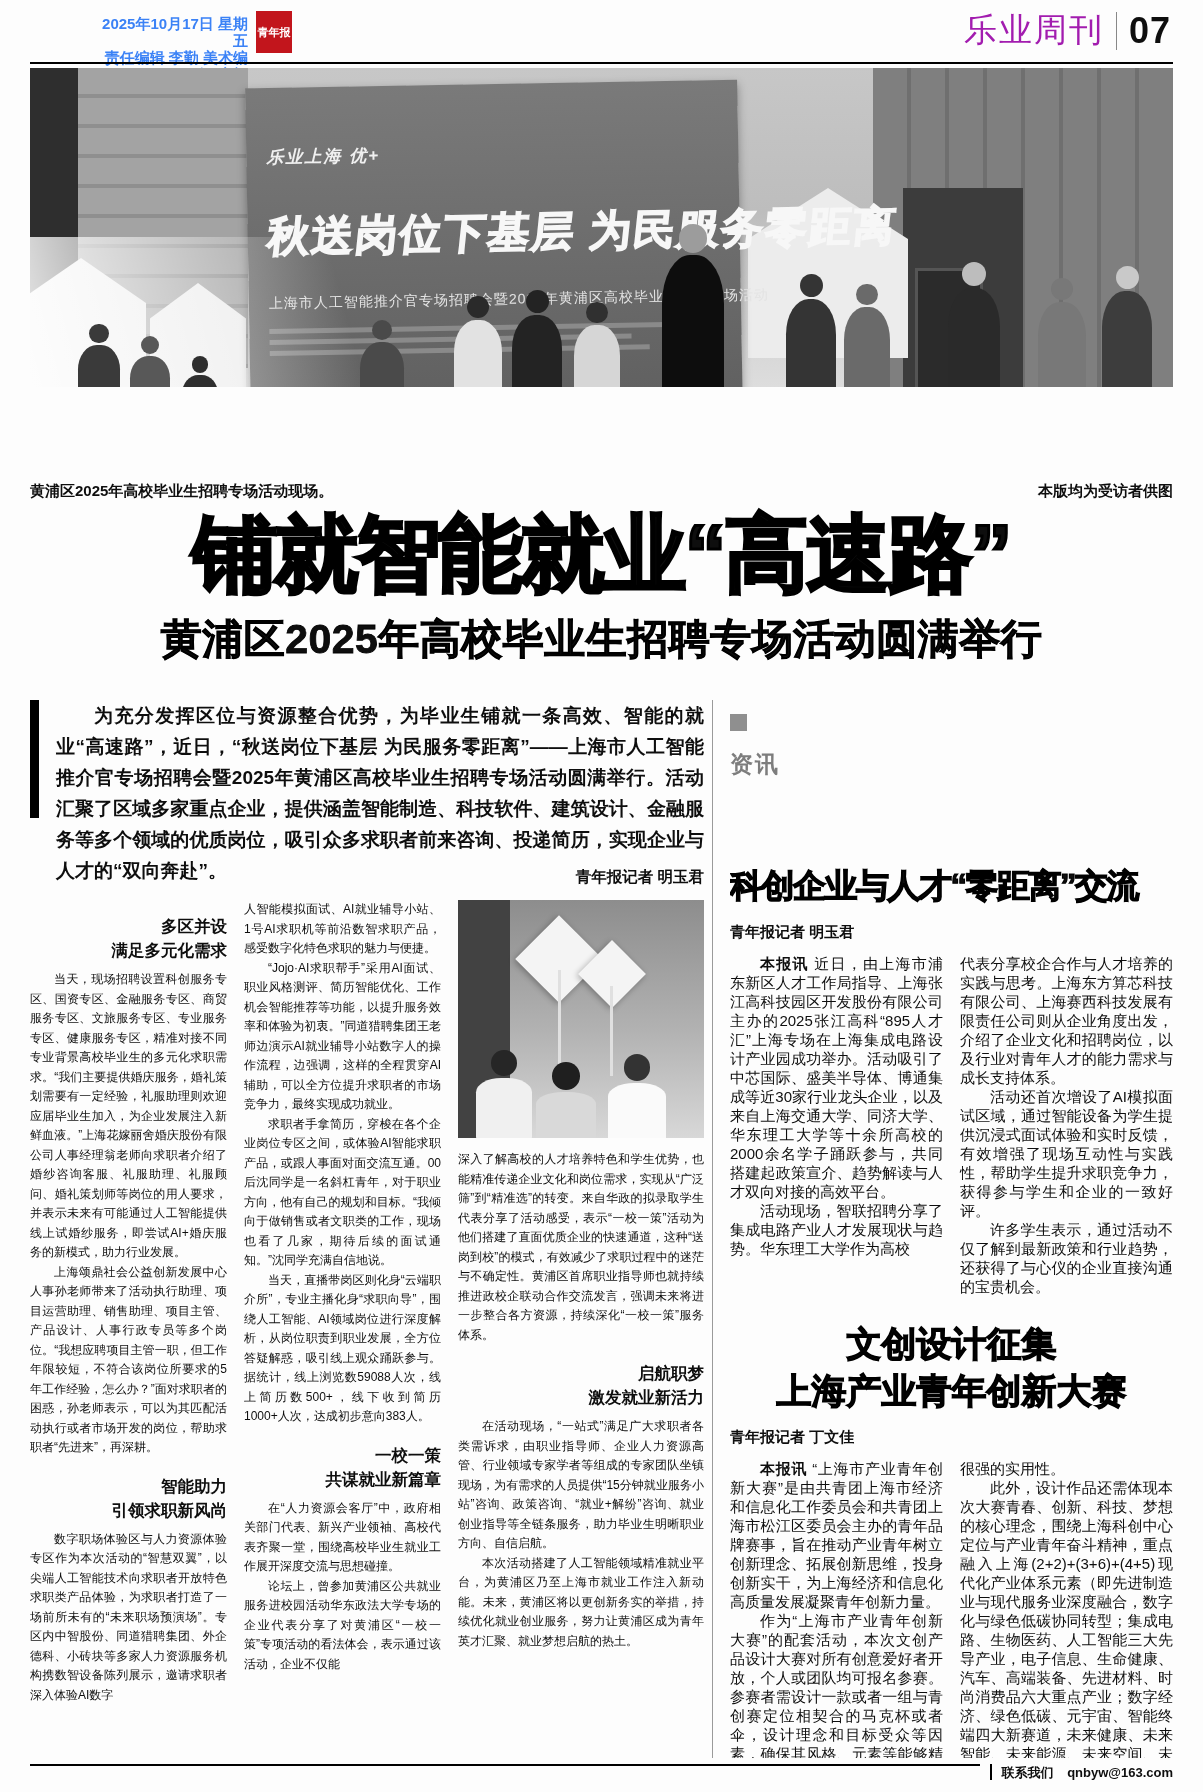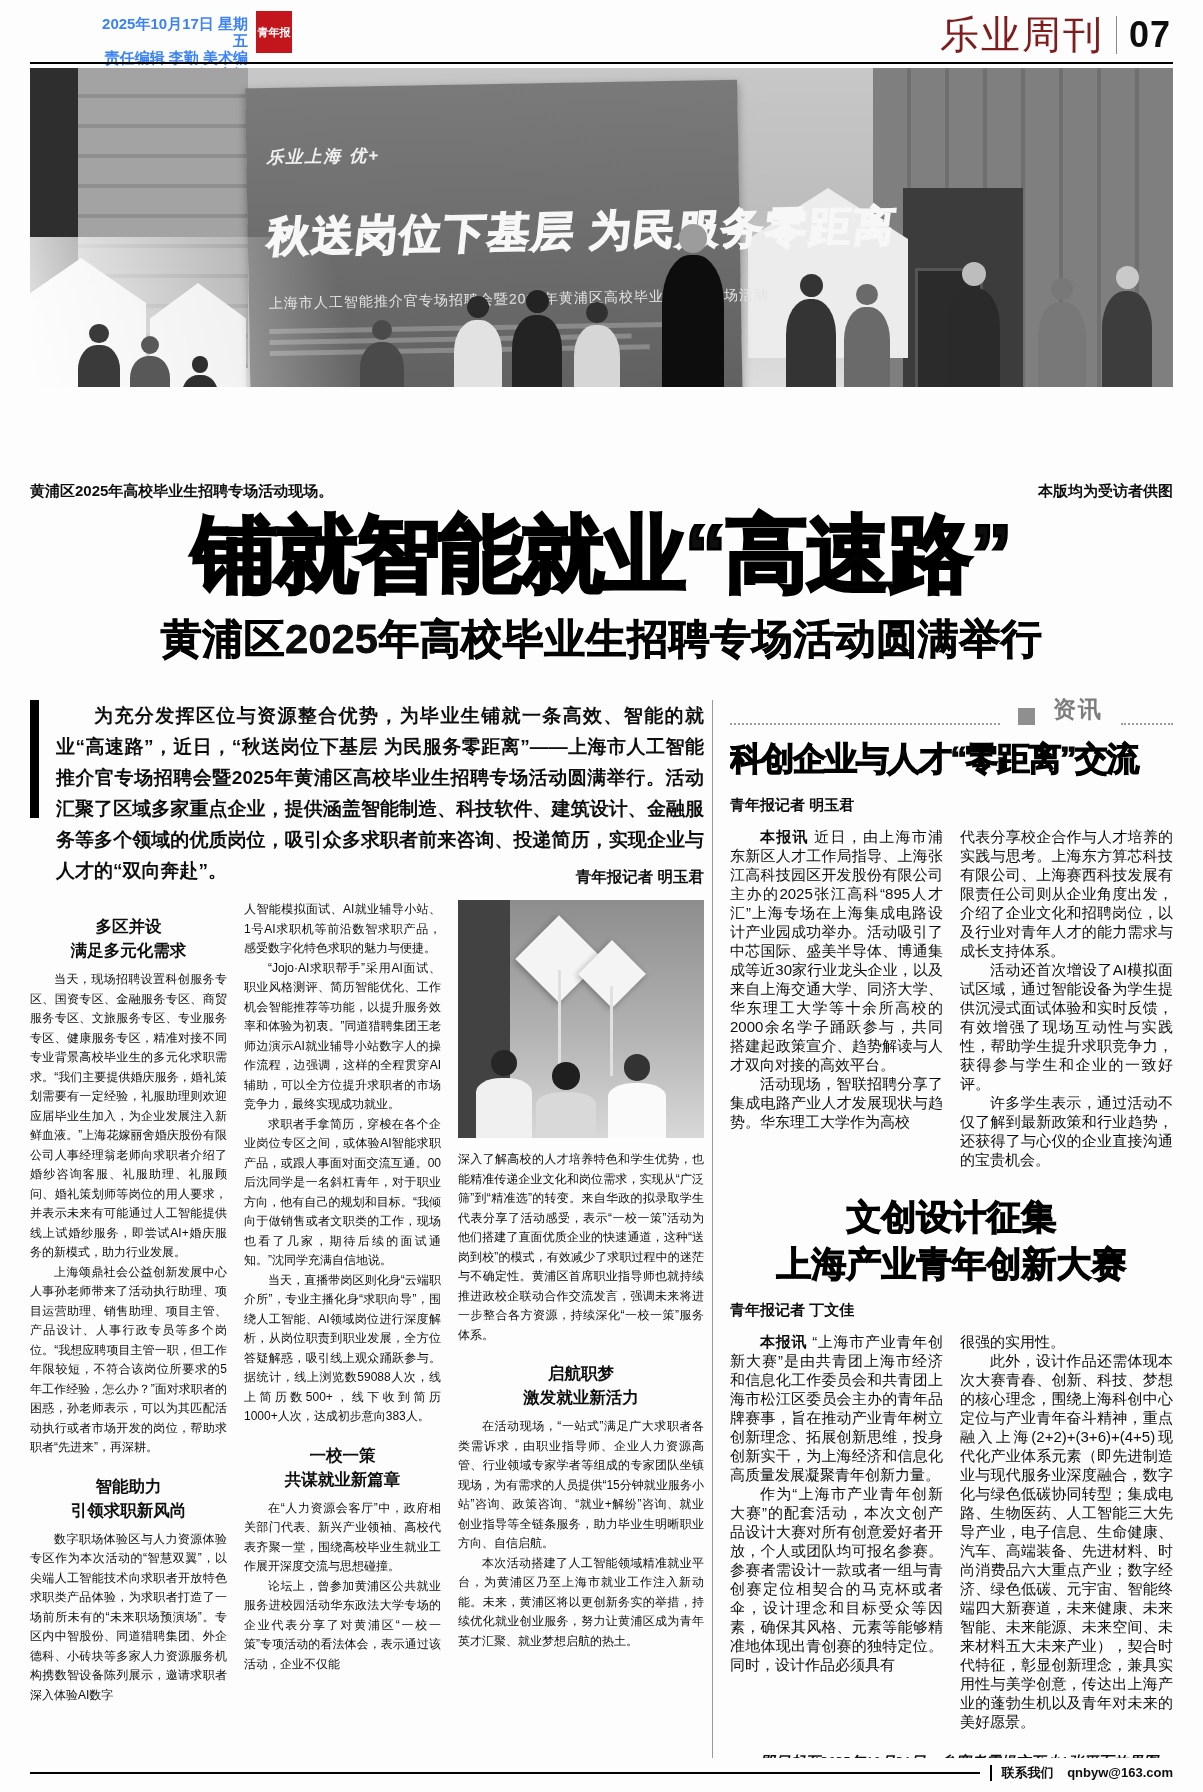--- a/index.html
+++ b/index.html
@@ -6,21 +6,21 @@
   .page{position:relative;width:1203px;height:1792px;margin:0 auto;background:#fdfdfd;color:#0e0e0e;
         font-family:"Liberation Sans","DejaVu Sans",sans-serif;overflow:hidden;}
 
   
   .mast-date{position:absolute;top:15px;left:90px;width:158px;text-align:right;
              font-size:15px;font-weight:bold;line-height:17px;color:#3b82f6;}
   .mast-logo{position:absolute;top:11px;left:256px;width:36px;height:42px;background:#c2151c;color:#fff;
              display:flex;align-items:center;justify-content:center;text-align:center;
              font-family:"Liberation Serif","DejaVu Serif",serif;font-weight:bold;font-size:11px;line-height:13px;}
   .mast-right{position:absolute;top:8px;right:32px;display:flex;align-items:center;gap:12px;}
-  .mast-section{font-size:39px;letter-spacing:2px;color:#7f1d1d;}
+  .mast-section{font-size:33px;letter-spacing:2px;color:#a21caf;}
   .mast-vbar{width:1px;height:38px;background:#888;}
   .mast-pageno{font-size:36px;font-weight:bold;letter-spacing:1px;}
   .mast-rule{position:absolute;top:62px;left:30px;width:1143px;height:2px;background:#000;}
 
   
   .hero{position:absolute;top:68px;left:30px;width:1143px;height:319px;overflow:hidden;
         background:linear-gradient(180deg,#c7c7c7 0%,#bdbdbd 45%,#cfcfcf 72%,#dddddd 100%);}
   .bldg-l{position:absolute;left:0;top:0;width:48px;height:340px;background:#2e2e2e;}
   .bldg-ml{position:absolute;left:48px;top:0;width:170px;height:300px;
            background:repeating-linear-gradient(180deg,#a3a3a3 0 26px,#8f8f8f 26px 30px);}
@@ -60,51 +60,51 @@
   .lead-bar{width:9px;background:#000;height:118px;margin-right:17px;flex:none;}
   .lead-wrap{position:relative;flex:1;}
   .lead-text{margin:0;font-size:19px;font-weight:bold;line-height:31px;text-align:justify;text-indent:2em;}
   .lead-byline{position:absolute;right:0;bottom:-2px;background:#fdfdfd;padding-left:10px;
                font-size:15.5px;font-weight:bold;}
   .cols{display:flex;gap:17px;margin-top:14px;height:846px;overflow:hidden;}
   .col{width:197px;flex:none;}
   .col.c3{flex:1;}
   .bp{margin:0;font-size:12px;line-height:19.5px;text-align:justify;text-indent:2em;}
   .bp.cont{text-indent:0;}
-  .subhead{margin:16px 0 8px;text-align:center;font-weight:800;font-size:16.5px;line-height:24px;}
+  .subhead{margin:16px 0 8px;text-align:right;font-weight:800;font-size:16.5px;line-height:24px;}
   .subhead.first{margin-top:14px;}
   .inset-photo{position:relative;height:238px;margin-bottom:12px;overflow:hidden;
                background:linear-gradient(180deg,#8d8d8d 0%,#b2b2b2 55%,#d8d8d8 100%);}
   .inset-bldg{position:absolute;left:0;top:0;width:52px;height:100%;background:#424242;}
   .canopy{position:absolute;background:#f4f4f4;transform:rotate(45deg);box-shadow:0 2px 6px rgba(0,0,0,.3);}
   .pole{position:absolute;width:3px;background:#e0e0e0;}
 
   .vdivider{position:absolute;top:700px;left:712px;width:1px;height:1058px;background:#9a9a9a;}
 
   
   .news{position:absolute;top:694px;left:730px;width:443px;height:1064px;overflow:hidden;}
-  .news-label-row{display:flex;align-items:flex-end;gap:18px;color:#8a8a8a;}
+  .news-label-row{display:flex;align-items:flex-start;gap:18px;color:#8a8a8a;flex-direction:column;}
   .dot{flex:1;height:0;border-top:2px dotted #9a9a9a;}
   .dot.short{flex:0 0 52px;}
   .news-marker{width:17px;height:17px;background:#8f8f8f;flex:none;}
   .news-label{font-size:23px;font-weight:bold;color:#7d7d7d;letter-spacing:2px;}
   .news1-title{margin-top:12px;font-size:33px;font-weight:800;letter-spacing:-1.5px;
                -webkit-text-stroke:1.2px #000;white-space:nowrap;}
   .news-byline{margin-top:14px;font-size:15px;font-weight:bold;}
   .news-cols{display:flex;gap:17px;margin-top:12px;}
   .news-col{flex:1;min-width:0;}
   .news-cols .bp{font-size:15px;line-height:19px;margin-bottom:0;}
   .tag{font-weight:bold;}
   .news2-title{margin-top:24px;text-align:center;font-size:35px;font-weight:800;line-height:47px;
                -webkit-text-stroke:1.2px #000;}
   .notice{margin:18px 0 0;font-family:"Liberation Serif","DejaVu Serif",serif;font-style:italic;font-weight:bold;
           font-size:15px;line-height:26px;text-align:justify;text-indent:2em;}
 
   
-  .footer-row{position:absolute;left:30px;top:1764px;width:1143px;display:flex;align-items:center;gap:10px;}
+  .footer-row{position:absolute;left:30px;top:1764px;width:1143px;display:flex;align-items:flex-start;gap:10px;}
   .footer-line{flex:1;height:2px;background:#000;}
   .footer-tick{width:2px;height:16px;background:#000;}
   .footer-text{font-size:13px;font-weight:bold;white-space:nowrap;}
   .footer-text .em{margin-left:10px;}
 </style>
 </head>
 <body>
 
 <div class="page">
 

